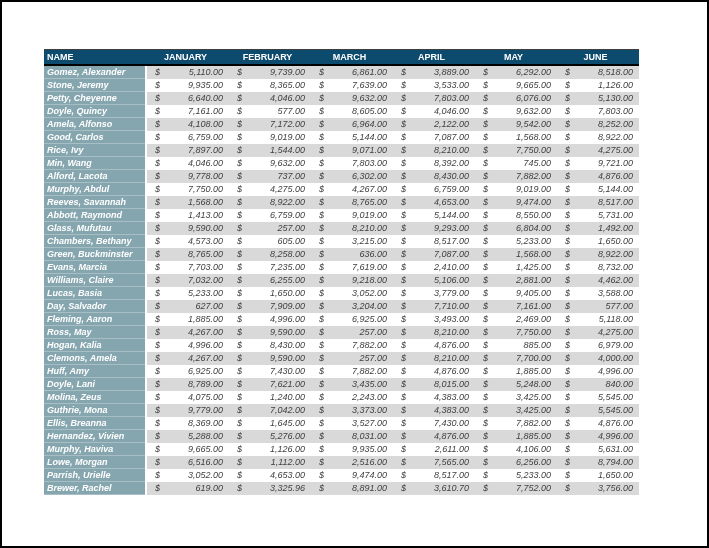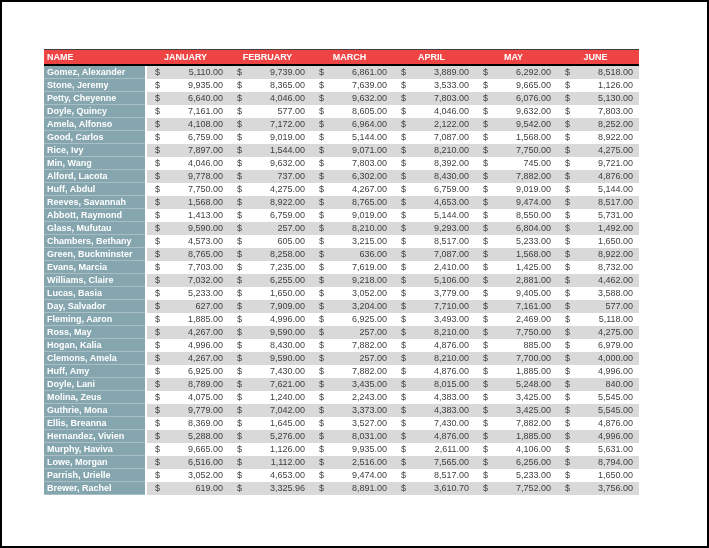--- a/index.html
+++ b/index.html
@@ -21,21 +21,21 @@
   }
   .sheet-table {
     position: absolute;
     left: 42px;
     top: 47px;
     width: 595px;
   }
   .header-row {
     display: flex;
     height: 14px;
-    background: #ef4444;
+    background: #0c4a6e;
     border-top: 1px solid #3f3f3f;
   }
   .hcell {
     font-size: 9px;
     font-weight: bold;
     color: #ffffff;
     line-height: 14px;
     box-sizing: border-box;
     white-space: nowrap;
     overflow: hidden;
@@ -50,20 +50,21 @@
     padding-right: 5px;
     text-align: center;
   }
   .header-divider {
     height: 2px;
     background: #000000;
   }
   .row {
     display: flex;
     height: 13px;
+    font-style: italic;
   }
   .name-cell {
     width: 101px;
     margin-right: 2px;
     background: #85A6AF;
     color: #ffffff;
     font-size: 9px;
     font-weight: bold;
     line-height: 13px;
     padding-left: 3px;
@@ -346,21 +347,21 @@
           <div class="value-cell">
             <span class="cur">$</span>
             <span class="val">7,882.00</span>
           </div>
           <div class="value-cell">
             <span class="cur">$</span>
             <span class="val">4,876.00</span>
           </div>
         </div>
         <div class="row plain">
-          <div class="name-cell">Huff, Abdul</div>
+          <div class="name-cell">Murphy, Abdul</div>
           <div class="value-cell">
             <span class="cur">$</span>
             <span class="val">7,750.00</span>
           </div>
           <div class="value-cell">
             <span class="cur">$</span>
             <span class="val">4,275.00</span>
           </div>
           <div class="value-cell">
             <span class="cur">$</span>

